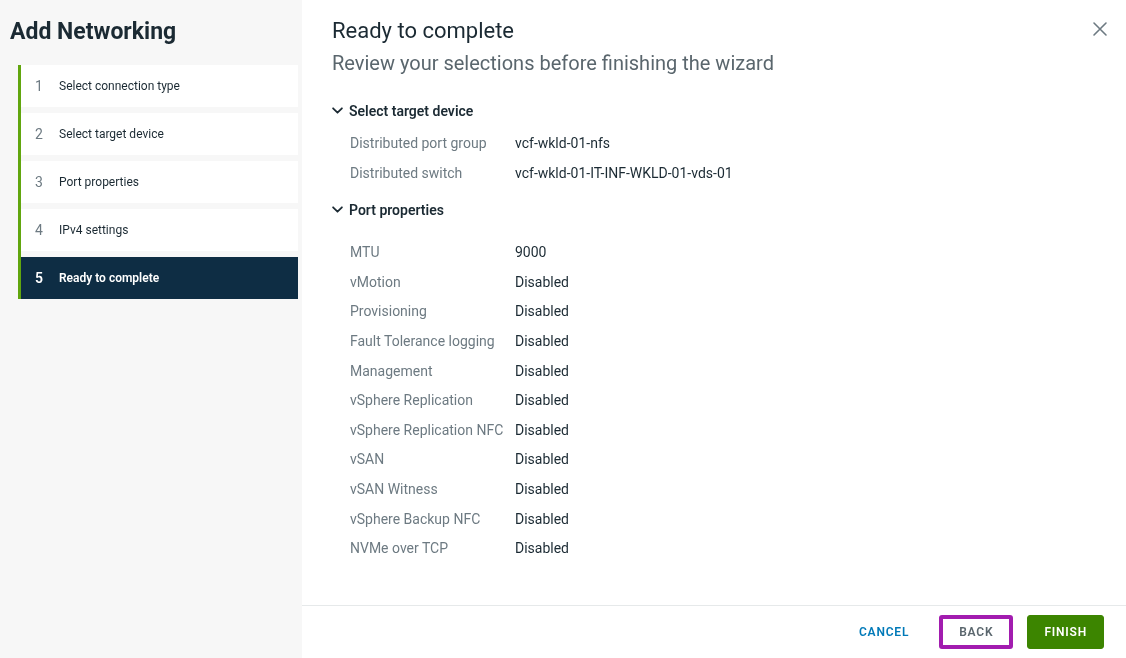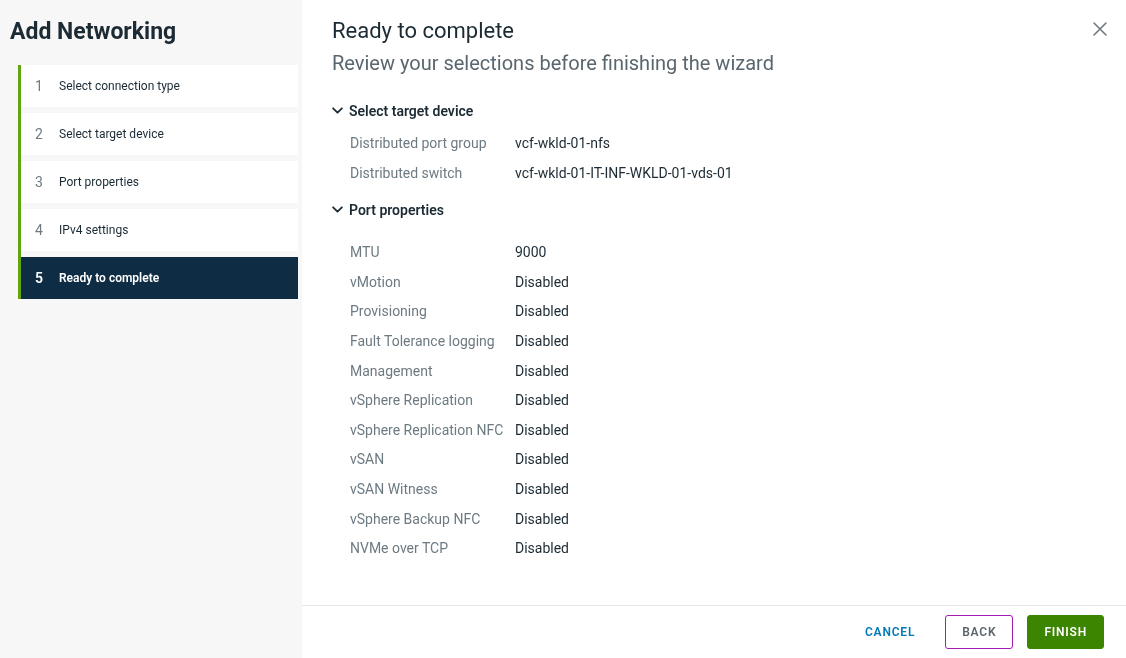--- a/index.html
+++ b/index.html
@@ -20,21 +20,21 @@
     .content { padding: 0 30px 0 30px; flex: 1; overflow: hidden; }
     .section-header { display: flex; align-items: center; gap: 6px; margin-top: 14px; margin-bottom: 10px; cursor: pointer; }
     .section-header .chev { font-size: 13px; color: #1b2a33; line-height: 1; }
     .section-header .sh-label { font-weight: 600; color: #1b2a33; font-size: 14px; }
     .row { display: flex; align-items: flex-start; padding: 5px 0 5px 18px; line-height: 1.4; }
     .row .k { width: 165px; color: #6d7a82; font-size: 14px; padding-right: 10px; }
     .row .v { flex: 1; color: #1b2a33; font-size: 14px; }
     .footer { height: 53px; border-top: 1px solid #e6e9ea; display: flex; align-items: center; justify-content: flex-end; padding: 0 22px; gap: 14px; }
     .btn { height: 34px; padding: 0 16px; border-radius: 3px; font-size: 12px; letter-spacing: 0.8px; font-weight: 600; cursor: pointer; display: inline-flex; align-items: center; justify-content: center; }
     .btn.cancel { background: transparent; border: none; color: #0079b8; }
-    .btn.back { background: #fff; border: 1px solid #a21caf; color: #5a666d; }
+    .btn.back { background: #fff; border: 4px solid #a21caf; color: #5a666d; }
     .btn.finish { background: #3c8500; border: 1px solid #3c8500; color: #fff; }
   </style>
 </head>
 <body>
 
 <div class="left-panel">
   <div class="left-title">Add Networking</div>
   <div class="steps">
     <div class="step">
       <span class="num">1</span>

